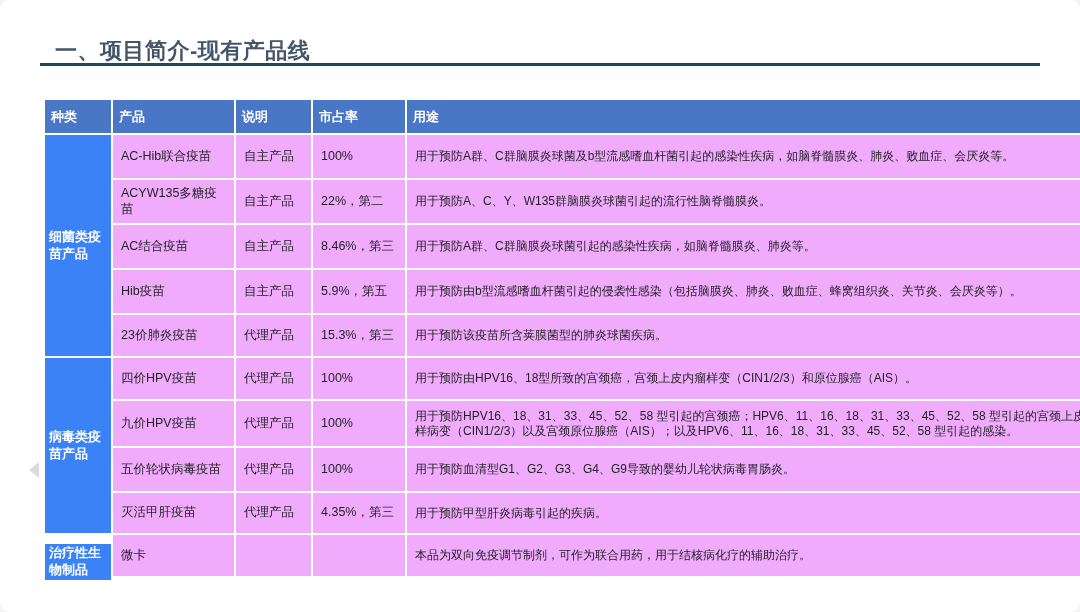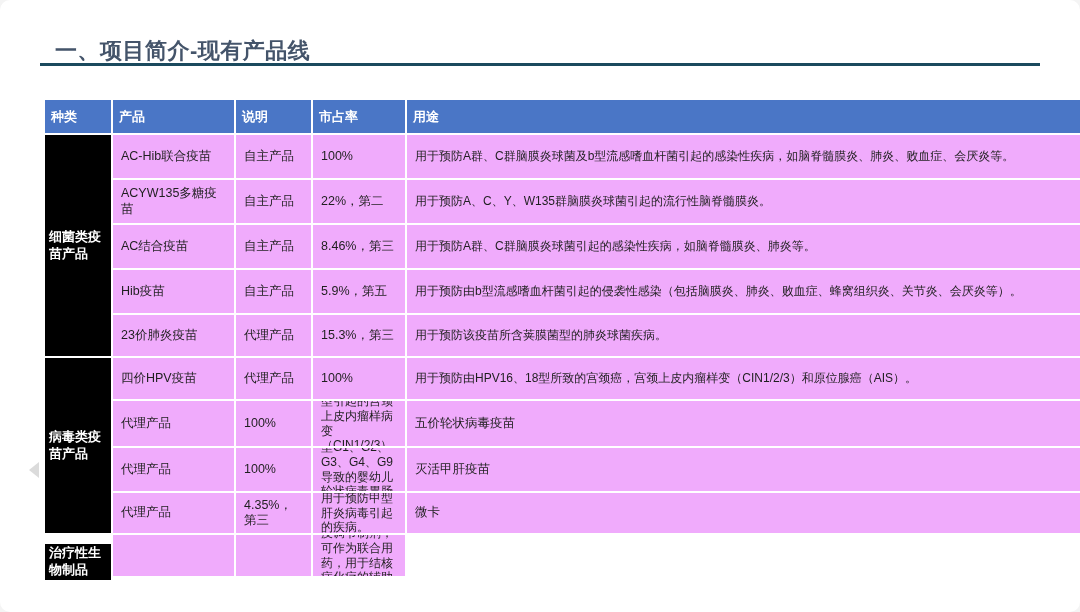--- a/index.html
+++ b/index.html
@@ -56,21 +56,21 @@
     color:#ffffff;
     font-weight:bold;
     font-size:13px;
     display:flex;
     align-items:center;
     padding:0 6px;
     white-space:nowrap;
     overflow:hidden;
   }
   .ptable .cat{
-    background:#000000;
+    background:#3b82f6;
     color:#ffffff;
     font-weight:bold;
     font-size:13px;
     line-height:1.3;
     display:flex;
     align-items:center;
     padding:18px 4px;
     grid-column:1;
   }
   .cat-1{grid-row:2 / span 5;}
@@ -133,20 +133,21 @@
     <div class="dcell">23价肺炎疫苗</div>
     <div class="dcell">代理产品</div>
     <div class="dcell">15.3%，第三</div>
     <div class="dcell usage">用于预防该疫苗所含荚膜菌型的肺炎球菌疾病。</div>
 
     <div class="dcell">四价HPV疫苗</div>
     <div class="dcell">代理产品</div>
     <div class="dcell">100%</div>
     <div class="dcell usage">用于预防由HPV16、18型所致的宫颈癌，宫颈上皮内瘤样变（CIN1/2/3）和原位腺癌（AIS）。</div>
 
+    <div class="dcell">九价HPV疫苗</div>
     <div class="dcell">代理产品</div>
     <div class="dcell">100%</div>
     <div class="dcell usage">用于预防HPV16、18、31、33、45、52、58 型引起的宫颈癌；HPV6、11、16、18、31、33、45、52、58 型引起的宫颈上皮内瘤样病变（CIN1/2/3）以及宫颈原位腺癌（AIS）；以及HPV6、11、16、18、31、33、45、52、58 型引起的感染。</div>
 
     <div class="dcell">五价轮状病毒疫苗</div>
     <div class="dcell">代理产品</div>
     <div class="dcell">100%</div>
     <div class="dcell usage">用于预防血清型G1、G2、G3、G4、G9导致的婴幼儿轮状病毒胃肠炎。</div>
 
     <div class="dcell">灭活甲肝疫苗</div>

